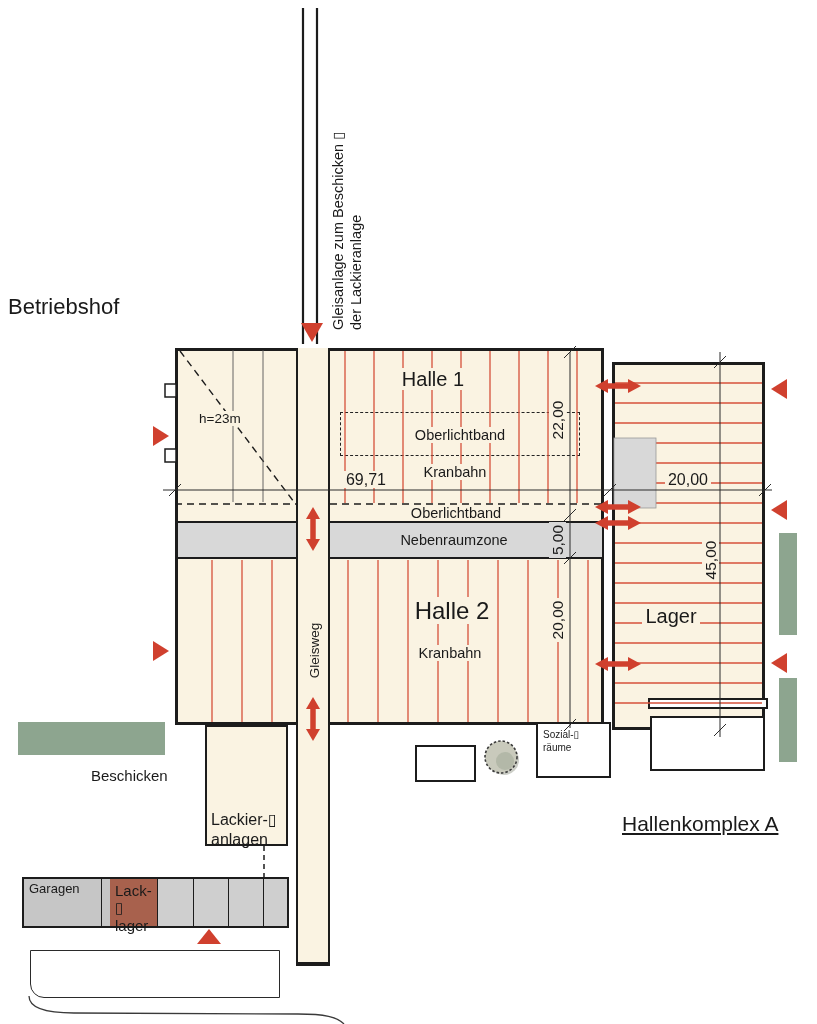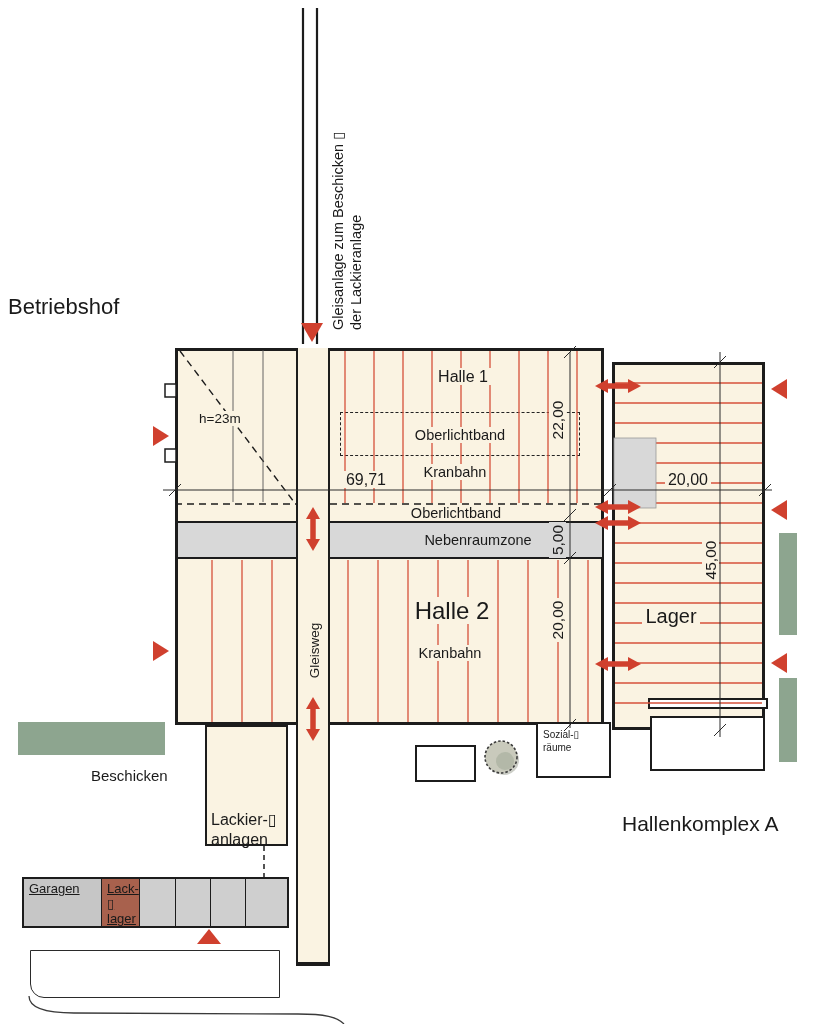--- a/index.html
+++ b/index.html
@@ -42,25 +42,25 @@
   <div class="fill green" style="left:18px;top:722px;width:147px;height:33px;"></div>
   <div class="fill green" style="left:779px;top:533px;width:18px;height:102px;"></div>
   <div class="fill green" style="left:779px;top:678px;width:18px;height:84px;"></div>
   <div class="fill cream b25" style="left:205px;top:725px;width:83px;height:121px;"></div>
   <div class="fill whitebox b25" style="left:536px;top:722px;width:75px;height:56px;"></div>
   <div class="fill whitebox b2" style="left:415px;top:745px;width:61px;height:37px;"></div>
   <div class="fill whitebox b25" style="left:648px;top:698px;width:120px;height:11px;"></div>
   <div class="fill whitebox b25" style="left:650px;top:716px;width:115px;height:55px;"></div>
   <div class="fill whitebox b15" style="left:30px;top:950px;width:250px;height:48px;border-radius:0 0 0 14px;"></div>
 
-  <div class="garage-row" style="left:22px;top:877px;width:267px;height:51px;text-decoration:underline;">
+  <div class="garage-row" style="left:22px;top:877px;width:267px;height:51px;">
     <div class="gcell" style="width:78px;background:#c6c6c6;">
       <span>Garagen</span>
     </div>
-    <div class="gcell two" style="width:38px;background:#a8614d;font-size:13px;">
+    <div class="gcell two" style="width:48px;background:#a8614d;font-size:15px;margin-left:8px;">
       <span>Lack-▯</span>
       <span>lager</span>
     </div>
     <div class="gcell" style="width:36px;background:#cfcfcf;"></div>
     <div class="gcell" style="width:35px;background:#cfcfcf;"></div>
     <div class="gcell" style="width:35px;background:#cfcfcf;"></div>
     <div class="gcell" style="flex:1;background:#cfcfcf;"></div>
   </div>
 
   <svg class="overlay" width="817" height="1024" viewBox="0 0 817 1024">
@@ -208,51 +208,51 @@
       <circle cx="504" cy="760" r="15" fill="#9a9d8f" opacity="0.5"></circle>
       <circle cx="501" cy="757" r="16" fill="#c9cabc" stroke="#3c3c3c" stroke-width="1.6" stroke-dasharray="2.5 2"></circle>
       <circle cx="505" cy="761" r="9" fill="#aab0a0" opacity="0.7"></circle>
     </g>
 
     <path d="M 29 996 C 29 1009 47 1013 74 1013 L 298 1014 C 325 1014 337 1017 344 1024" fill="none" stroke="#3a3a3a" stroke-width="1.3"></path>
   </svg>
 
   <div class="label" style="left:8px;top:277px;font-size:22px;margin-top:16px;">Betriebshof</div>
 
-  <div class="label" style="left:622px;top:811px;font-size:21px;">Hallenkomplex A</div>
+  <div class="label" style="left:622px;top:811px;font-size:21px;text-decoration:underline;">Hallenkomplex A</div>
 
   <div class="label rot two" style="left:217px;top:182px;width:260px;height:36px;font-size:14.5px;line-height:18px;text-align:left;">
     <span>Gleisanlage zum Beschicken ▯</span>
     <span>der Lackieranlage</span>
   </div>
 
   <div class="label rot ctr" style="left:279px;top:643px;width:70px;height:15px;font-size:13.5px;">Gleisweg</div>
 
-  <div class="label ctr" style="left:373px;top:367px;width:120px;font-size:16px;margin-left:30px;">
+  <div class="label ctr" style="left:373px;top:367px;width:120px;font-size:20px;">
     <span class="halo">Halle 1</span></div>
 
   <div class="label ctr" style="left:400px;top:426px;width:120px;font-size:14.5px;">
     <span class="halo">Oberlichtband</span></div>
 
   <div class="label ctr" style="left:400px;top:463px;width:110px;font-size:14.5px;">
     <span class="halo">Kranbahn</span></div>
 
   <div class="label" style="left:196px;top:411px;font-size:13.5px;">
     <span class="halo">h=23m</span></div>
 
   <div class="label ctr" style="left:326px;top:470px;width:80px;font-size:16px;">
     <span class="halo">69,71</span></div>
 
   <div class="label ctr" style="left:648px;top:470px;width:80px;font-size:16px;">
     <span class="halo">20,00</span></div>
 
   <div class="label ctr" style="left:396px;top:504px;width:120px;font-size:14.5px;">
     <span class="halo">Oberlichtband</span></div>
 
-  <div class="label ctr" style="left:408px;top:531px;width:140px;font-size:14.5px;">
+  <div class="label ctr" style="left:384px;top:531px;width:140px;font-size:14.5px;">
     <span class="halog">Nebenraumzone</span></div>
 
   <div class="label ctr" style="left:392px;top:596px;width:120px;font-size:24px;">
     <span class="halo">Halle 2</span></div>
 
   <div class="label ctr" style="left:395px;top:644px;width:110px;font-size:14.5px;">
     <span class="halo">Kranbahn</span></div>
 
   <div class="label ctr" style="left:621px;top:604px;width:100px;font-size:20px;">
     <span class="halo">Lager</span></div>

